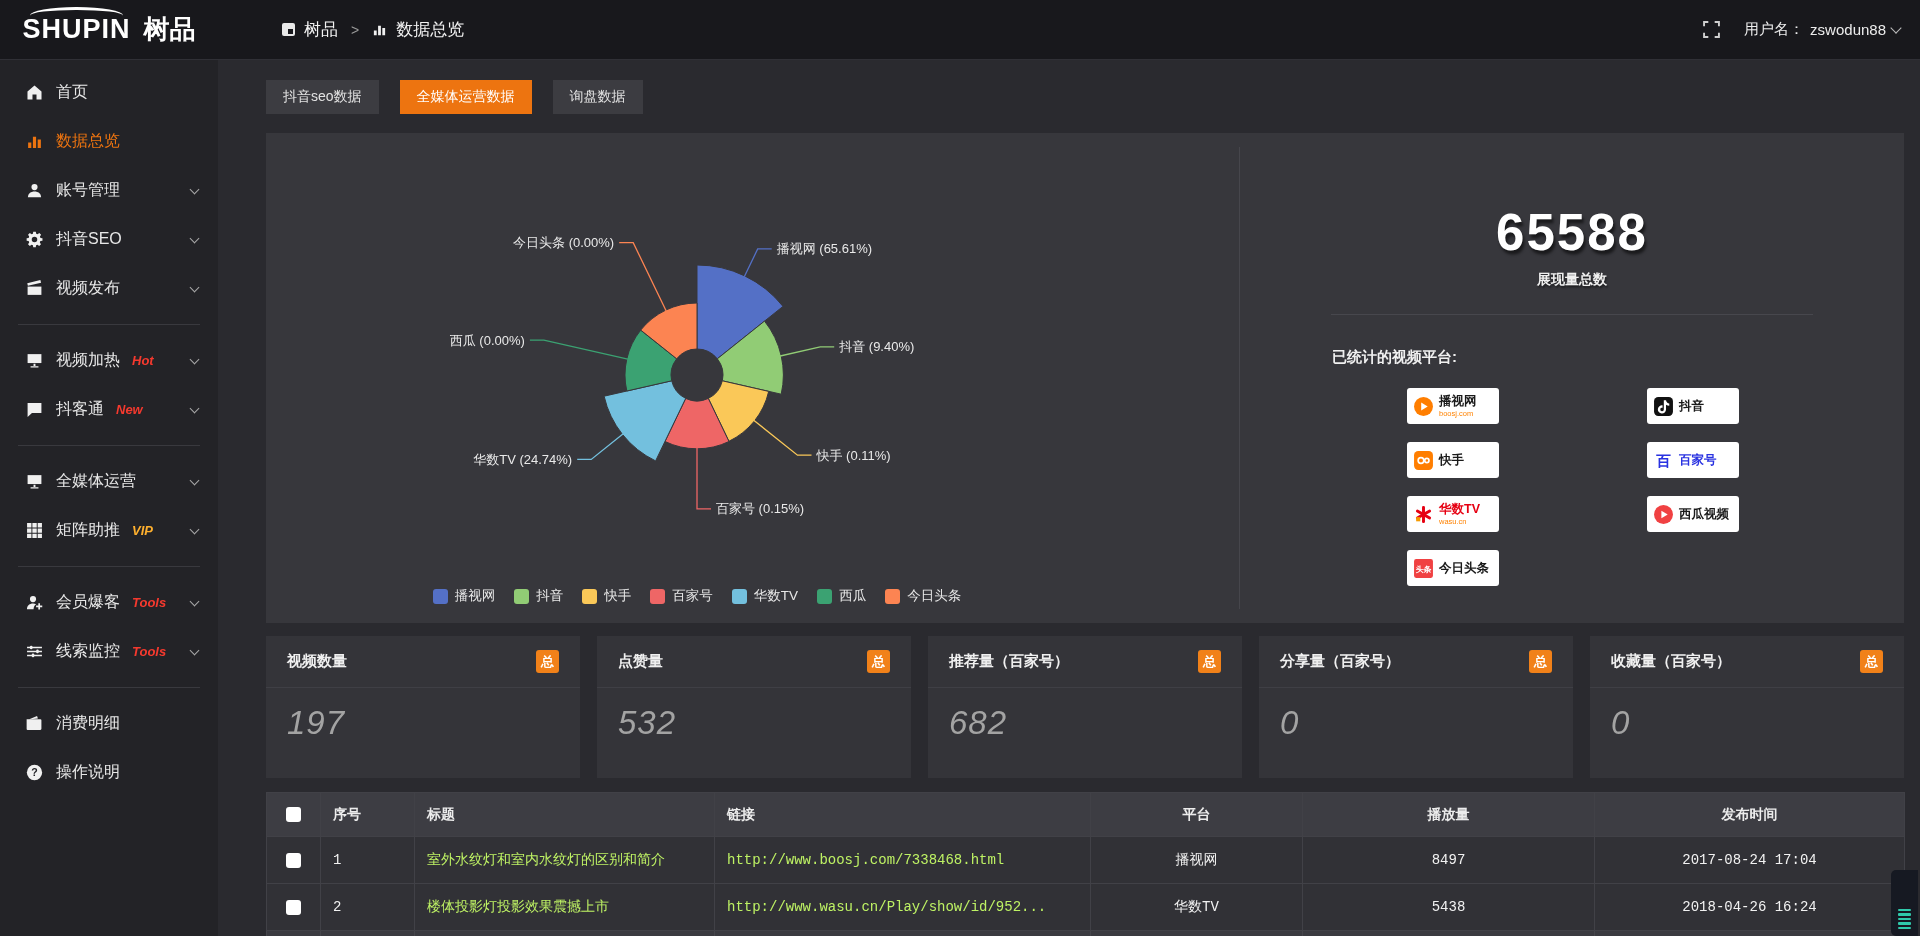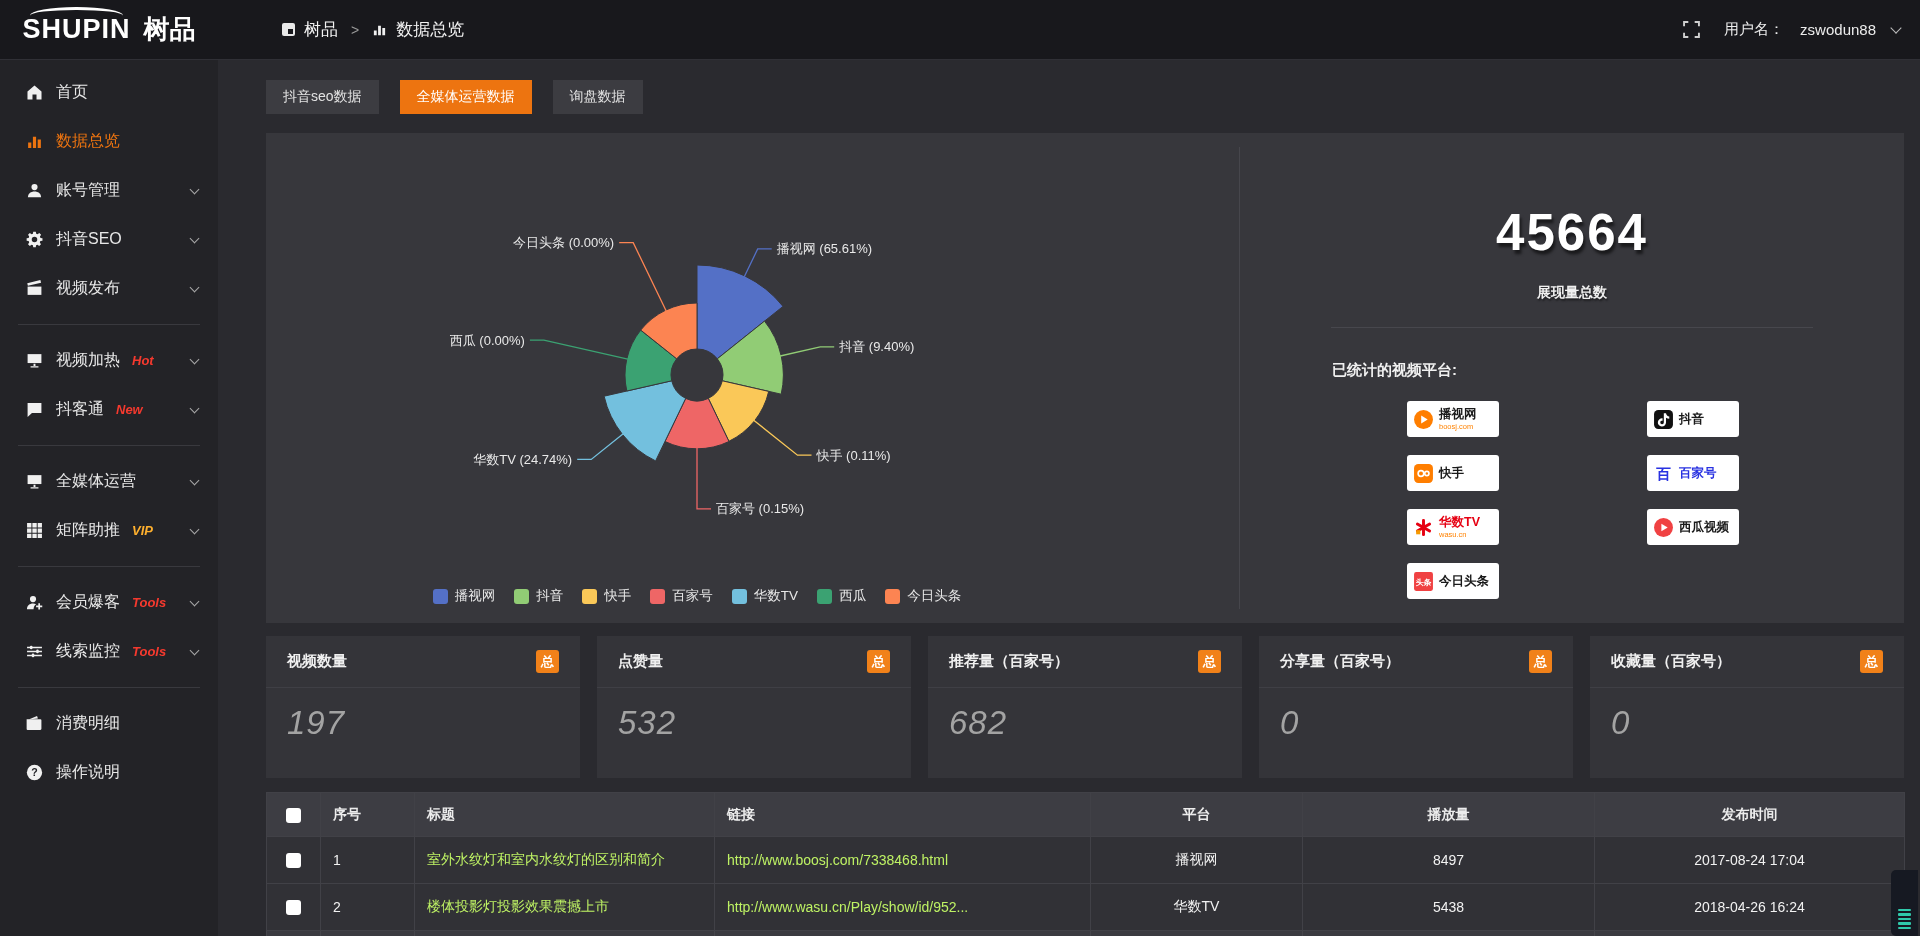--- a/index.html
+++ b/index.html
@@ -12,21 +12,21 @@
   .logo { width:218px; display:flex; align-items:center; justify-content:center; gap:13px; position:relative; height:60px; }
   .logo-en { font-size:27px; font-weight:bold; letter-spacing:1px; color:#fff; position:relative; }
   .logo-en::before { content:""; position:absolute; left:8px; right:8px; top:-7px; height:14px;
     border-top:3px solid #fff; border-radius:50% 50% 0 0; }
   .logo-cn { font-size:26px; font-weight:bold; color:#fff; }
   .crumb { margin-left:64px; display:flex; align-items:center; gap:9px; font-size:17px; color:#f2f2f2; }
   .crumb .sep { color:#9a9a9a; font-size:14px; margin:0 4px; }
   .brand-sq { width:13px; height:13px; background:#e9e9e9; border-radius:2px; position:relative; }
   .brand-sq::after { content:""; position:absolute; right:2px; bottom:2px; width:5px; height:5px; background:#18181c; }
   .top-right { margin-left:auto; display:flex; align-items:center; padding-right:20px; gap:24px; }
-  .username { font-size:15px; display:flex; align-items:center; gap:16px; cursor:pointer; }
+  .username { font-size:15px; display:flex; align-items:center; gap:6px; cursor:pointer; }
   .chev { width:8px; height:8px; border-right:1.6px solid #bbb; border-bottom:1.6px solid #bbb;
     transform:rotate(45deg); margin-top:-4px; display:inline-block; }
 
   
   .sidebar { position:absolute; top:60px; left:0; width:218px; bottom:0; background:#232327; }
   .menu { padding-top:8px; }
   .m-item { height:49px; display:flex; align-items:center; padding:0 18px 0 26px; cursor:pointer; position:relative; font-size:16px; color:#e8e8e8; }
   .m-item .mi-ic { width:17px; height:17px; margin-right:13px; flex:none; color:#f0f0f0; }
   .m-item.active, .m-item.active .mi-ic { color:#ed7410; }
   .m-tag { font-size:13px; font-weight:bold; font-style:italic; margin-left:12px; }
@@ -43,21 +43,21 @@
   .panel { margin-top:19px; height:490px; background:#37373c; display:flex; }
   .chart-area { width:973px; position:relative; flex:none; }
   .rose { position:absolute; left:0; top:4px; }
   .legend { position:absolute; bottom:18px; left:0; width:862px; display:flex; justify-content:center; gap:19px; }
   .lg-item { display:flex; align-items:center; gap:7px; font-size:13.5px; color:#e8e8e8; cursor:pointer; }
   .lg-sw { width:15px; height:15px; border-radius:3px; }
 
   .summary { flex:1; border-left:1px solid #46464c; margin:14px 0; text-align:center; position:relative; }
   .big-number { margin-top:56px; font-size:51px; font-weight:bold; color:#fff; letter-spacing:2px;
     text-shadow:2px 4px 3px rgba(0,0,0,.55); }
-  .total-label { margin-top:22px; font-size:14px; font-weight:bold; color:#f0f0f0;
+  .total-label { margin-top:9px; font-size:14px; font-weight:bold; color:#f0f0f0;
     text-shadow:1px 2px 2px rgba(0,0,0,.5); }
   .sum-hr { width:482px; margin:25px auto 0; border:none; border-top:1px solid #47474d; }
   .plat-title { margin:33px 0 0 92px; text-align:left; font-size:15px; font-weight:bold; color:#f0f0f0; }
   .plat-grid { margin:21px 0 0 167px; display:grid; grid-template-columns:92px 92px; column-gap:148px; row-gap:18px; }
   .plat-badge { width:92px; height:36px; background:#fff; border-radius:3px; display:flex; align-items:center;
     padding:0 6px; gap:5px; cursor:pointer; }
   .pb-txt { display:flex; flex-direction:column; align-items:flex-start; line-height:1; }
   .pb-name { font-size:12.5px; font-weight:bold; color:#1a1a1a; }
   .pb-sub { font-size:7.5px; color:#ff8200; margin-top:2px; }
 
@@ -66,21 +66,21 @@
   .card-head { height:52px; display:flex; align-items:center; justify-content:space-between;
     padding:0 21px; border-bottom:1px solid #3f3f45;font-weight:bold; }
   .card-label { font-size:15px; color:#f0f0f0; }
   .badge-zong { width:23px; height:23px; background:#f18119; border-radius:3px; color:#fff; font-size:13px;
     display:flex; align-items:center; justify-content:center; cursor:pointer; }
   .card-value { padding:16px 21px 0; font-size:33px; color:#a3a3a3; letter-spacing:1px;font-style:italic; }
 
   table.data { margin-top:14px; width:1638px; border-collapse:collapse; background:#313136; table-layout:fixed; }
   .data th { background:#3d3d43; height:44px; font-size:14px; font-weight:bold; color:#ececec; }
   .data td { height:47px; font-size:14px; color:#f2f2f2; }
-  .data th, .data td { border:1px solid #414147; padding:11px 12px; }
+  .data th, .data td { border:1px solid #414147; padding:11px 12px;font-family:Liberation Mono, monospace; }
   .data .al { text-align:left; } .data .ac { text-align:center; }
   .data a { color:#bef264; text-decoration:none; cursor:pointer; }
   .cbx { width:15px; height:15px; background:#fff; border-radius:3px; display:inline-block; vertical-align:middle; cursor:pointer; }
   .row-next td { background:#3a3a40; height:40px; border-color:#45454b; }
 
   .float-widget { position:absolute; right:2px; bottom:0; width:27px; height:66px; background:#161922;
     border-radius:5px 0 0 5px; z-index:10; display:flex; flex-direction:column; justify-content:flex-end;
     align-items:center; padding-bottom:7px; gap:2px; cursor:pointer; }
   .fw-bar { width:13px; height:2.5px; background:#2fc9ab; border-radius:1px; }
 
@@ -319,21 +319,21 @@
        <span class="lg-sw" style="background:#3ba272"></span>
        <span>西瓜</span>
      </span>
           <span class="lg-item">
        <span class="lg-sw" style="background:#fc8452"></span>
        <span>今日头条</span>
      </span>
         </div>
     </div>
     <div class="summary">
-      <div class="big-number">45664</div>
+      <div class="big-number">65588</div>
       <div class="total-label">展现量总数</div>
       <hr class="sum-hr">
       <div class="plat-title">已统计的视频平台:</div>
       <div class="plat-grid">
           <div class="plat-badge">
        <span>
               <svg viewBox="0 0 20 20" width="21" height="21">
                 <circle cx="10" cy="10" r="9" fill="#ff7e00"></circle>
                 <path d="M7.8 6.3v7.4l6.2-3.7z" fill="#fff"></path>
               </svg>

